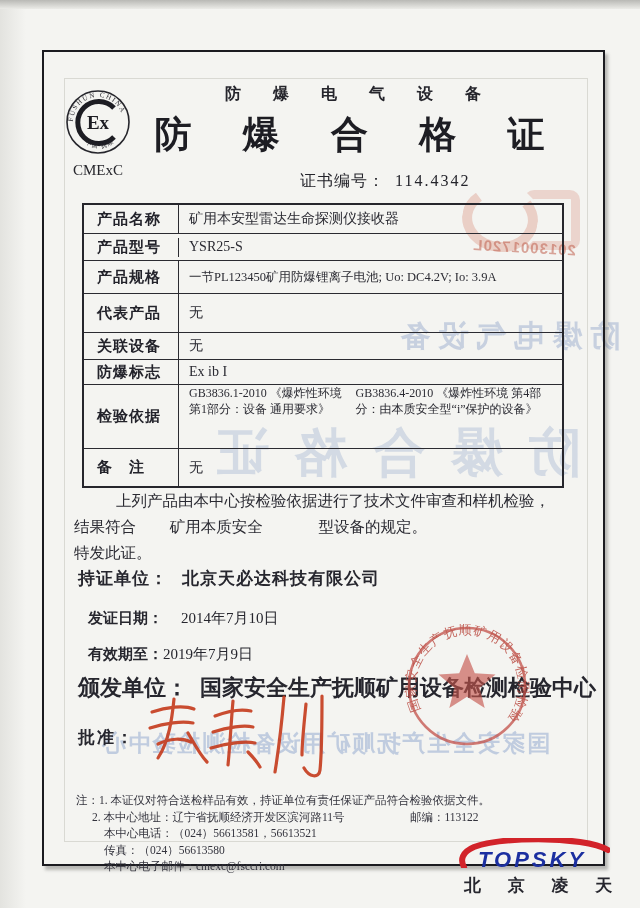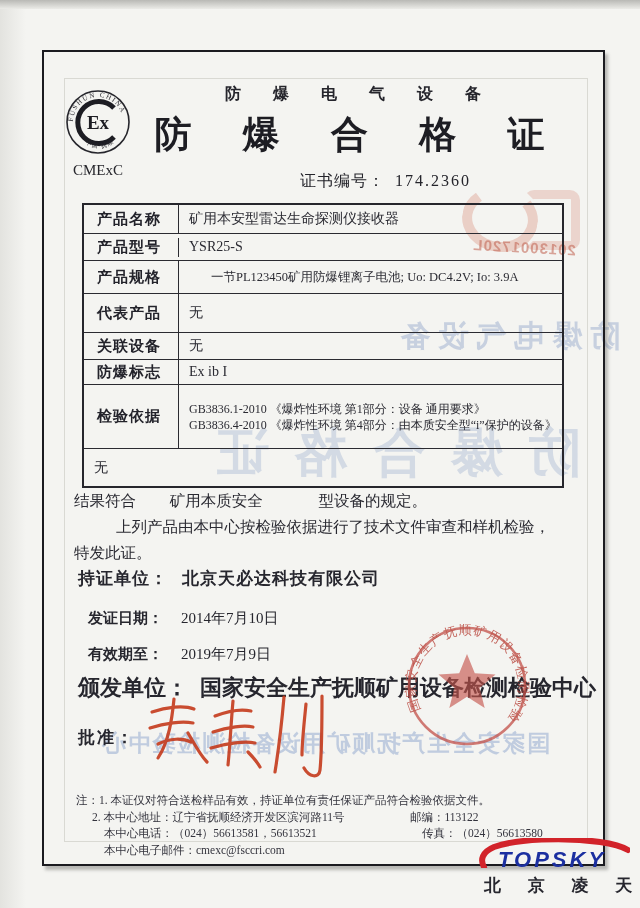--- a/index.html
+++ b/index.html
@@ -45,56 +45,56 @@
 
   
   .ptable{left:82px;top:203px;width:478px;border:2px solid #26262c;background:transparent;}
   .trow{display:flex;border-top:1.5px solid #2b2b31;}
   .trow:first-child{border-top:none;}
   .tlabel{width:95px;flex:none;border-right:1.5px solid #2b2b31;display:flex;
     align-items:center;padding-left:13px;font-size:15px;font-weight:600;
     letter-spacing:1px;color:#23232b;box-sizing:border-box;}
   .tvalue{flex:1;display:flex;align-items:center;padding-left:10px;font-size:14px;
     color:#2a2a32;box-sizing:border-box;}
-  .r1{height:28px;} .r2{height:26px;align-items:center;} .r3{height:32px;gap:22px;} .r4{height:38px;font-family:Liberation Serif, serif;}
+  .r1{height:28px;} .r2{height:26px;align-items:center;} .r3{height:32px;} .r4{height:38px;font-family:Liberation Serif, serif;}
   .r5{height:26px;} .r6{height:24px;} .r7{height:63px;} .r8{height:37px;}
   .r3 .tvalue{font-size:12.5px;}
-  .r7 .tvalue{flex-direction:column;align-items:flex-start;justify-content:center;
+  .r7 .tvalue{flex-direction:row;align-items:flex-start;justify-content:center;
     font-size:12px;line-height:16px;font-family:Liberation Serif, serif;}
 
   
   .statement{left:74px;top:488px;width:486px;font-size:15.5px;line-height:26px;color:#2a2a32;}
   .statement .ind{display:inline-block;width:42px;}
   .statement .gap1{display:inline-block;width:26px;}
   .statement .gap2{display:inline-block;width:48px;}
 
   
   .field{white-space:nowrap;color:#26262e;}
   .f-holder{left:78px;top:567px;font-size:17px;font-weight:700;letter-spacing:1px;}
   .f-holder .fv{margin-left:14px;}
   .f-issue{left:88px;top:609px;font-size:15px;font-weight:600;}
   .f-issue .fv{margin-left:18px;font-weight:500;}
   .f-valid{left:88px;top:645px;font-size:15px;font-weight:600;}
-  .f-valid .fv{margin-left:18px;font-weight:500;}
+  .f-valid .fv{font-weight:500;}
   .f-issuer{left:78px;top:673px;font-size:22px;font-weight:700;}
   .f-issuer .fv{margin-left:12px;}
   .f-approve{left:78px;top:726px;font-size:17px;font-weight:700;letter-spacing:2px;}
 
   .sig{left:138px;top:692px;width:205px;height:90px;z-index:4;}
   .seal{left:397px;top:610px;width:140px;height:152px;z-index:4;opacity:.9;}
 
   
   .notes{left:76px;top:792px;width:478px;font-size:11.5px;line-height:16.5px;color:#33333d;}
   .notes .row{display:flex;}
   .notes .ind1{padding-left:16px;}
-  .notes .ind2{padding-left:28px;}
+  .notes .ind2{padding-left:28px;flex-direction:column;}
   .notes .lft{width:318px;flex:none;}
 
   
-  .brand{left:474px;top:838px;width:158px;height:66px;z-index:6;}
+  .brand{left:454px;top:838px;width:158px;height:66px;z-index:6;}
   .brand .swoosh{position:absolute;left:0;top:0;width:156px;height:30px;}
   .brand-en{position:absolute;left:24px;top:9px;font-family:"Liberation Sans",sans-serif;
     font-style:italic;font-weight:700;font-size:22px;letter-spacing:3px;color:#1b2fa0;}
   .brand-cn{position:absolute;left:10px;top:36px;font-family:"Liberation Sans",sans-serif;
     font-weight:700;font-size:17px;letter-spacing:11px;color:#26262e;white-space:nowrap;}
 </style>
 </head>
 <body>
 
 <div class="photo">
@@ -120,21 +120,21 @@
     <path id="arcBot" d="M24,55 A22,22 0 0,0 62,55" fill="none"></path>
     <text font-size="6" fill="#26262c" letter-spacing="1" font-family="Liberation Serif,serif">
       <textPath href="#arcBot" startOffset="18%">中国·抚顺</textPath>
     </text>
     <text x="42" y="93" font-size="15" text-anchor="middle" fill="#26262c" font-family="Liberation Serif,serif">CMExC</text>
   </svg>
 
   <div class="abs subtitle">防 爆 电 气 设 备</div>
   <div class="abs title">防 爆 合 格 证</div>
   <div class="abs cert-no">
-    <span>证书编号：</span><span class="val">174.2360</span>
+    <span>证书编号：</span><span class="val">114.4342</span>
   </div>
 
   <div class="abs ptable">
     <div class="trow r1">
       <div class="tlabel">产品名称</div>
       <div class="tvalue">矿用本安型雷达生命探测仪接收器</div>
     </div>
     <div class="trow r2">
       <div class="tlabel">产品型号</div>
       <div class="tvalue">YSR25-S</div>
@@ -156,33 +156,34 @@
       <div class="tvalue">Ex ib I</div>
     </div>
     <div class="trow r7">
       <div class="tlabel">检验依据</div>
       <div class="tvalue">
         <div>GB3836.1-2010 《爆炸性环境 第1部分：设备 通用要求》</div>
         <div>GB3836.4-2010 《爆炸性环境 第4部分：由本质安全型“i”保护的设备》</div>
       </div>
     </div>
     <div class="trow r8">
+      <div class="tlabel">备　注</div>
       <div class="tvalue">无</div>
     </div>
   </div>
 
   <div class="abs statement">
+    <div><span class="ind"></span><span>上列产品由本中心按检验依据进行了技术文件审查和样机检验，</span></div>
     <div>
       <span>结果符合</span>
       <span class="gap1"></span>
       <span>矿用本质安全</span>
       <span class="gap2"></span>
       <span>型设备的规定。</span>
     </div>
-    <div><span class="ind"></span><span>上列产品由本中心按检验依据进行了技术文件审查和样机检验，</span></div>
     <div>特发此证。</div>
   </div>
 
   <div class="abs field f-holder">
     <span>持证单位：</span><span class="fv">北京天必达科技有限公司</span>
   </div>
   <div class="abs field f-issue">
     <span>发证日期：</span><span class="fv">2014年7月10日</span>
   </div>
   <div class="abs field f-valid">

